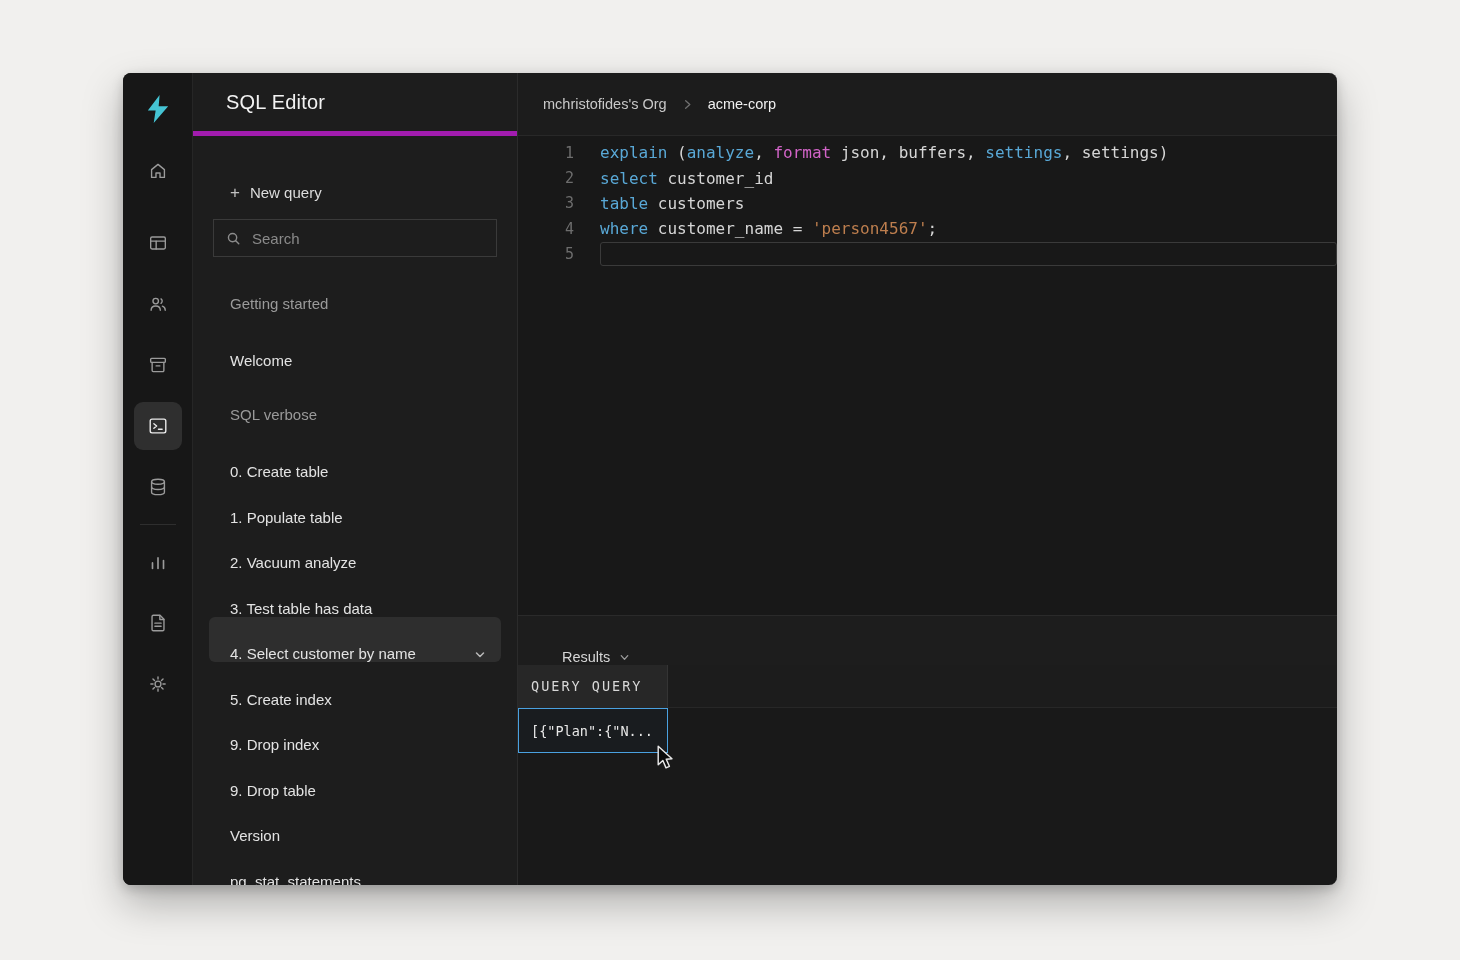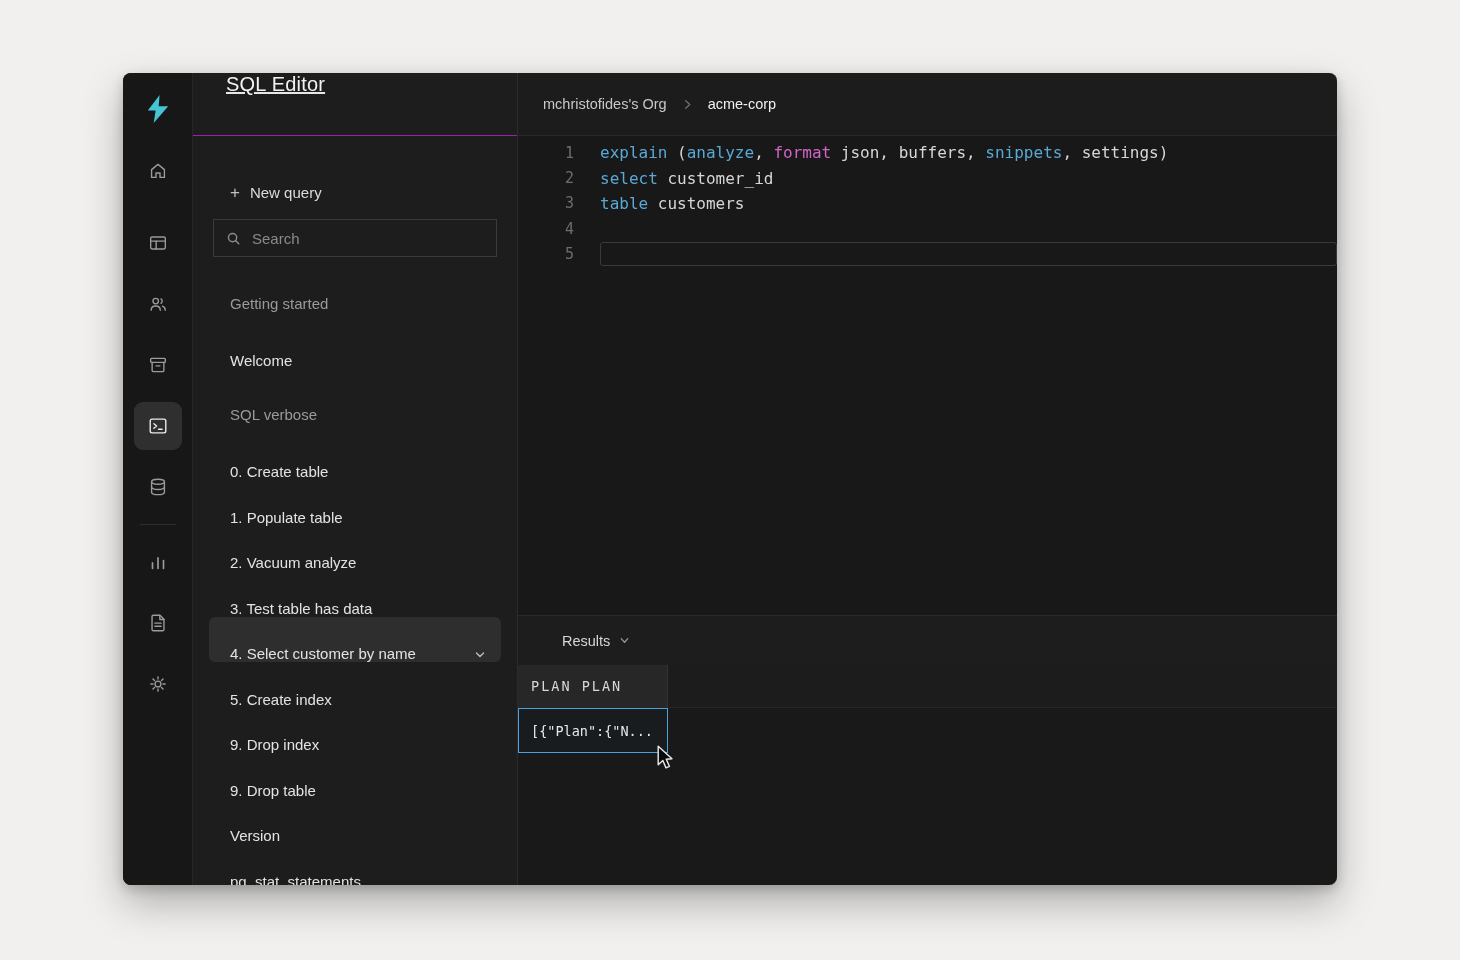--- a/index.html
+++ b/index.html
@@ -29,21 +29,21 @@
   }
   .rail-btn.mb-lg { margin-bottom:24px; }
   .rail-btn.active { background:#2f2f2f; color:#ececec; }
   .rail-divider { width:36px; height:1px; background:#2e2e2e; margin:0 0 13px; }
 
   
   .sidebar {
     width:325px; flex-shrink:0; background:#1d1d1d; border-right:1px solid #2b2b2b;
     display:flex; flex-direction:column;
   }
-  .sidebar-header { height:63px; flex-shrink:0; display:flex; padding-left:33px; border-bottom:1px solid #a21caf;text-decoration:underline; }
+  .sidebar-header { height:63px; flex-shrink:0; display:flex; align-items:center; padding-left:33px; border-bottom:5px solid #a21caf; }
   .app-title { margin:0; font-size:20px; font-weight:500; color:#f2f2f2; letter-spacing:.2px; }
   .sidebar-body { padding:0 16px; flex:1; overflow:hidden; }
   .new-query {
     display:flex; align-items:center; gap:10px; margin:48px 0 0 21px;
     background:none; border:none; padding:0; cursor:pointer;
     color:#dcdcdc; font-size:15px; font-family:inherit;
   }
   .plus-glyph { font-size:17px; color:#c2c2c2; line-height:1; }
   .search-box {
     margin:18px 4px 0; height:38px; border:1px solid #3a3a3a; border-radius:0;
@@ -79,21 +79,21 @@
   .code { white-space:pre; font-size:16px; color:#d6d6d6; }
   .seg-kw { color:var(--kw,#59a8d6); }
   .seg-fn { color:var(--fn,#d264c8); }
   .seg-str { color:var(--str,#bd7e4e); }
   .seg-plain { color:#d6d6d6; }
   .current-box { flex:1; height:24px; border:1px solid #3a3a3a; border-radius:3px; margin-right:0; }
 
   
   .results-bar {
     height:50px; flex-shrink:0; background:#1d1d1d; border-top:1px solid #2a2a2a;
-    display:flex; align-items:center; gap:8px; padding-left:44px;
+    display:flex; align-items:flex-end; gap:8px; padding-left:44px;
     font-size:14.5px; color:#d6d6d6;
   }
   .results-toggle { display:flex; align-items:center; gap:8px; background:none; border:none; color:#d6d6d6; font-size:14.5px; font-family:inherit; cursor:pointer; padding:0; }
   .results-panel { height:220px; flex-shrink:0; background:#191919; position:relative; }
   .rheader-row { height:43px; display:flex; background:#1c1c1c; border-bottom:1px solid #272727; }
   .rcol-header {
     width:150px; background:#272727; border-right:1px solid #343434;
     display:flex; align-items:center; padding-left:13px;
     font-family:"DejaVu Sans Mono", monospace; font-size:13.5px; letter-spacing:2px; color:#d8d8d8;
     cursor:pointer;
@@ -252,52 +252,53 @@
       <svg width="13" height="13" viewBox="0 0 14 14" fill="none" stroke="#6f6f6f" stroke-width="1.4" stroke-linecap="round" stroke-linejoin="round">
         <polyline points="5,3 9.5,7 5,11"></polyline>
       </svg>
       <span class="crumb-project">acme-corp</span>
     </header>
 
     <div class="editor">
       <div id="code-lines">
           <div class="code-line">
             <div class="gutter">1</div>
-            <div class="code"><span class="seg-kw">explain</span><span class="seg-plain"> (</span><span class="seg-kw">analyze</span><span class="seg-plain">, </span><span class="seg-fn">format</span><span class="seg-plain"> json, buffers, </span><span class="seg-kw">snippets</span><span class="seg-plain">, settings)</span></div>
+            <div class="code"><span class="seg-kw">explain</span><span class="seg-plain"> (</span><span class="seg-kw">analyze</span><span class="seg-plain">, </span><span class="seg-fn">format</span><span class="seg-plain"> json, buffers, </span><span class="seg-kw">settings</span><span class="seg-plain">, settings)</span></div>
           </div>
           <div class="code-line">
             <div class="gutter">2</div>
             <div class="code"><span class="seg-kw">select</span><span class="seg-plain"> customer_id</span></div>
           </div>
           <div class="code-line">
             <div class="gutter">3</div>
             <div class="code"><span class="seg-kw">table</span><span class="seg-plain"> customers</span></div>
           </div>
           <div class="code-line">
             <div class="gutter">4</div>
+            <div class="code"><span class="seg-kw">where</span><span class="seg-plain"> customer_name = </span><span class="seg-str">'person4567'</span><span class="seg-plain">;</span></div>
           </div>
           <div class="code-line">
             <div class="gutter">5</div>
             <div class="current-box"></div>
           </div>
         </div>
     </div>
 
     <div class="results-bar">
       <button class="results-toggle">
         <span>Results</span>
         <svg width="13" height="13" viewBox="0 0 14 14" fill="none" stroke="#9a9a9a" stroke-width="1.4" stroke-linecap="round" stroke-linejoin="round">
           <polyline points="3.5,5 7,9 10.5,5"></polyline>
         </svg>
       </button>
     </div>
 
     <div class="results-panel">
       <div class="rheader-row">
-        <div class="rcol-header">PLAN PLAN</div>
+        <div class="rcol-header">QUERY QUERY</div>
       </div>
       <div class="rcell-row">
         <div class="rcell">[{"Plan":{"N...</div>
       </div>
       <svg class="mouse-cursor" width="22" height="26" viewBox="0 0 16 20">
         <path d="M2 1 L2 15.2 L5.6 11.9 L8 17.6 L10.6 16.4 L8.2 10.9 L12.6 10.6 Z" fill="#0b0b0b" stroke="#e8e8e8" stroke-width="1.1" stroke-linejoin="round"></path>
       </svg>
     </div>
   </section>
 

